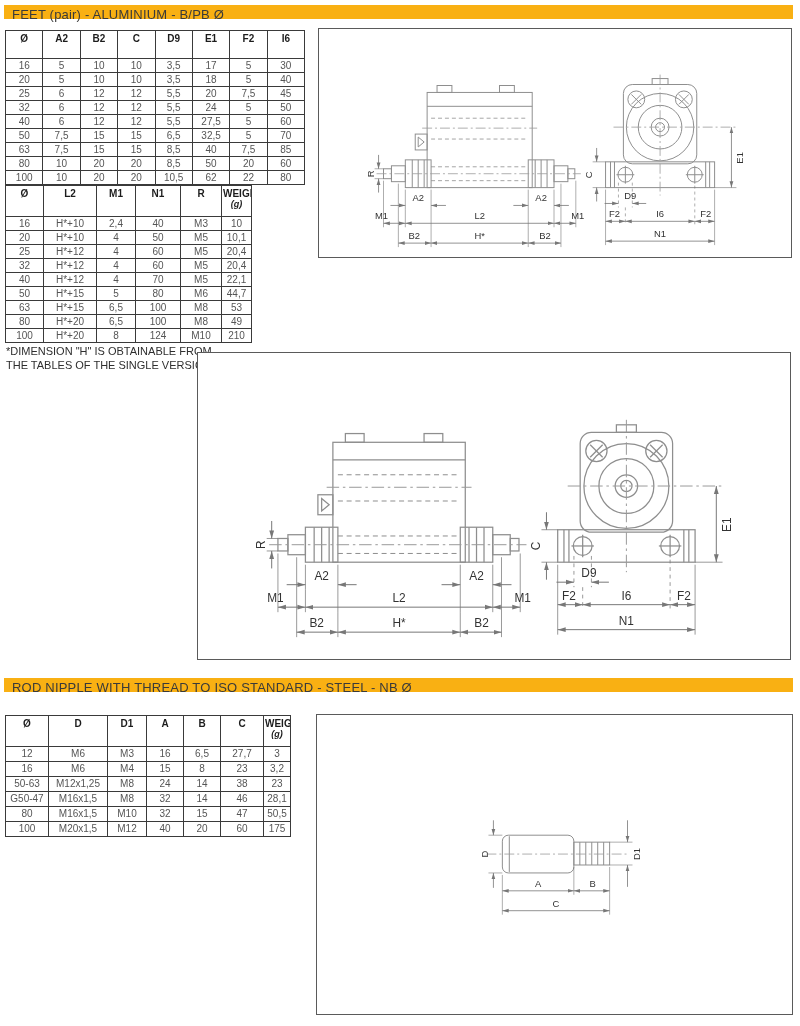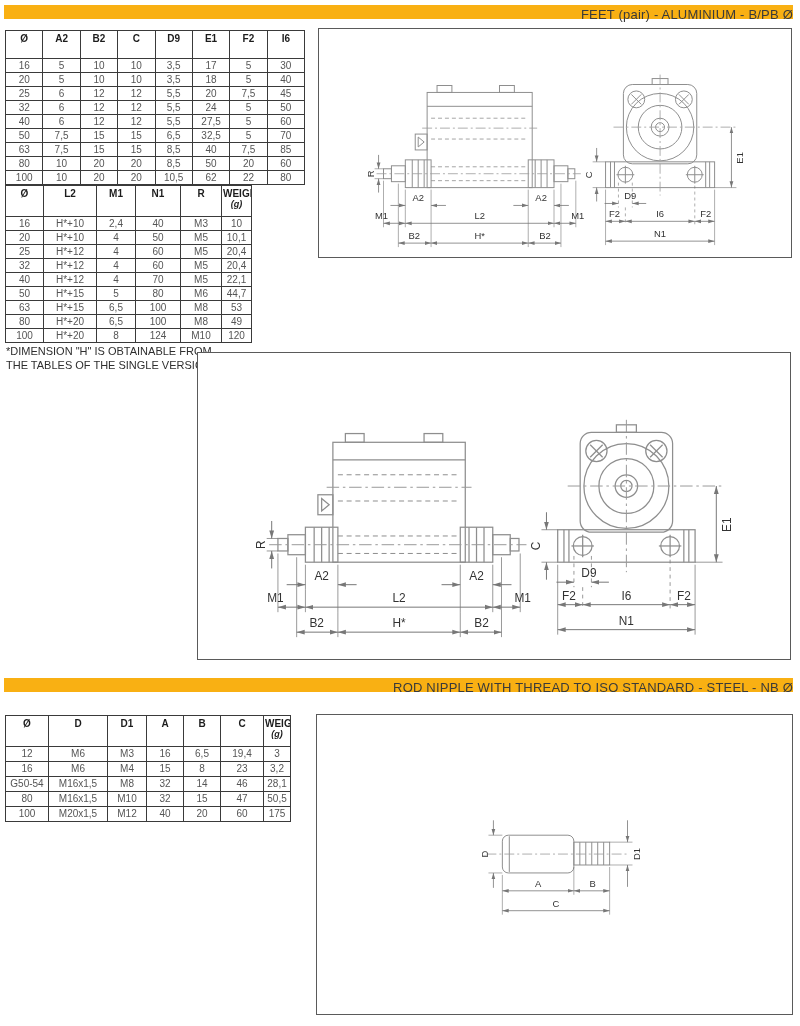--- a/index.html
+++ b/index.html
@@ -5,21 +5,21 @@
   html,body{margin:0;padding:0;}
   body{
     width:800px;height:1026px;position:relative;background:#ffffff;
     font-family:"Liberation Sans", sans-serif;color:#333;
     overflow:hidden;
   }
   .accent-bar{
     position:absolute;left:4px;width:789px;height:14px;
     background:#F9B013;color:#3a3a3a;
     font-size:13px;line-height:20px;padding-left:8px;box-sizing:border-box;
-    letter-spacing:.2px;white-space:nowrap;text-align:right;
+    letter-spacing:.2px;white-space:nowrap;
   }
   .tbl{
     position:absolute;border-collapse:collapse;table-layout:fixed;
     font-size:10px;background:#fff;
   }
   .tbl th,.tbl td{
     border:1px solid #3a3a3a;text-align:center;padding:0 1px;
     overflow:hidden;white-space:nowrap;
   }
   .tbl th{
@@ -253,21 +253,21 @@
         <td>100</td>
         <td>M8</td>
         <td>49</td>
       </tr>
       <tr>
         <td>100</td>
         <td>H*+20</td>
         <td>8</td>
         <td>124</td>
         <td>M10</td>
-        <td>120</td>
+        <td>210</td>
       </tr>
     </tbody>
   </table>
 
 <div class="note">*DIMENSION "H" IS OBTAINABLE FROM THE TABLES OF THE SINGLE VERSION</div>
 
 <div class="drawing-box" id="feet-box-small">
   <svg viewBox="0 0 474 230" preserveAspectRatio="xMidYMid meet">
     <defs>
       <marker id="arF" markerWidth="9" markerHeight="7" refX="8" refY="3" orient="auto-start-reverse">
@@ -555,34 +555,43 @@
         <th>WEIGHT<div class="unit">(g)</div></th>
       </tr>
     </thead>
     <tbody>
       <tr>
         <td>12</td>
         <td>M6</td>
         <td>M3</td>
         <td>16</td>
         <td>6,5</td>
-        <td>19,4</td>
+        <td>27,7</td>
         <td>3</td>
       </tr>
       <tr>
         <td>16</td>
         <td>M6</td>
         <td>M4</td>
         <td>15</td>
         <td>8</td>
         <td>23</td>
         <td>3,2</td>
       </tr>
       <tr>
-        <td>G50-54</td>
+        <td>50-63</td>
+        <td>M12x1,25</td>
+        <td>M8</td>
+        <td>24</td>
+        <td>14</td>
+        <td>38</td>
+        <td>23</td>
+      </tr>
+      <tr>
+        <td>G50-47</td>
         <td>M16x1,5</td>
         <td>M8</td>
         <td>32</td>
         <td>14</td>
         <td>46</td>
         <td>28,1</td>
       </tr>
       <tr>
         <td>80</td>
         <td>M16x1,5</td>

